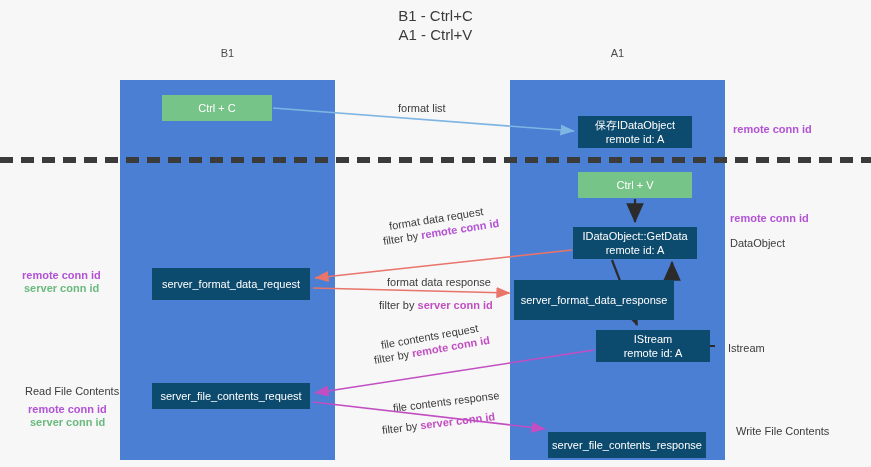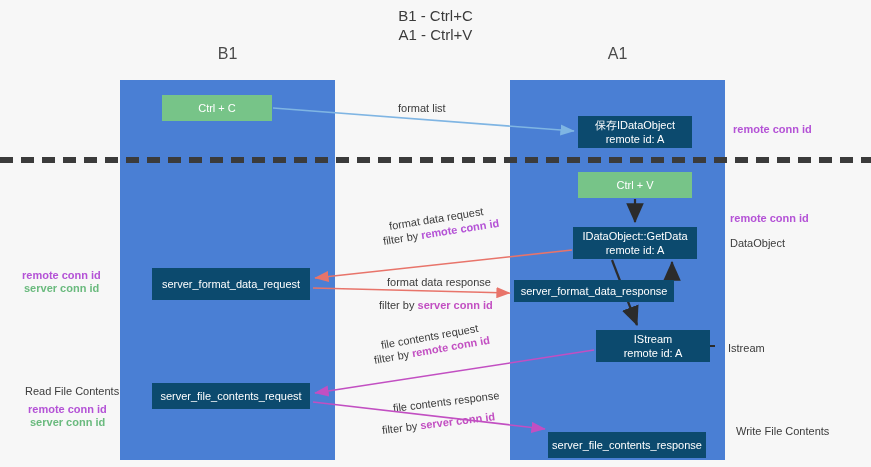--- a/index.html
+++ b/index.html
@@ -20,21 +20,21 @@
   
   #title{
     position:absolute;left:0;top:6px;width:871px;
     text-align:center;color:#3b3b3b;font-size:15px;line-height:19px;
   }
   #title div{white-space:pre;}
 
   
   .lane-head{
     position:absolute;text-align:center;color:#4b4b4b;
-    font-size:16px;line-height:13px;width:215px;
+    font-size:11px;line-height:13px;width:215px;
   }
   #head-b1{left:120px;top:47px;}
   #head-a1{left:510px;top:47px;}
 
   
   .box{
     position:absolute;
     display:flex;flex-direction:column;
     align-items:center;justify-content:center;
     color:#ffffff;font-size:11px;line-height:14px;
@@ -44,21 +44,21 @@
   }
   .box.green{background:#77c488;}
   .box.orange{background:#0c4a6e;}
   .box .l2{font-size:11px;}
 
   #box-ctrlc{left:162px;top:95px;width:110px;height:26px;}
   #box-save-ido{left:578px;top:116px;width:114px;height:32px;}
   #box-ctrlv{left:578px;top:172px;width:114px;height:26px;}
   #box-getdata{left:573px;top:227px;width:124px;height:32px;}
   #box-sfdreq{left:152px;top:268px;width:158px;height:32px;}
-  #box-sfdres{left:514px;top:280px;width:160px;height:22px;}
+  #box-sfdres{left:514px;top:280px;width:160px;height:40px;}
   #box-istream{left:596px;top:330px;width:114px;height:32px;}
   #box-sfcreq{left:152px;top:383px;width:158px;height:26px;}
   #box-sfcres{left:548px;top:417px;width:158px;height:26px;margin-top:15px;}
 
   
   #dashline{
     position:absolute;left:0;top:157px;width:871px;height:6px;
     z-index:9;
     background-image:repeating-linear-gradient(to right,#3b3b3b 0px,#3b3b3b 13px,rgba(0,0,0,0) 13px,rgba(0,0,0,0) 21px);
   }

